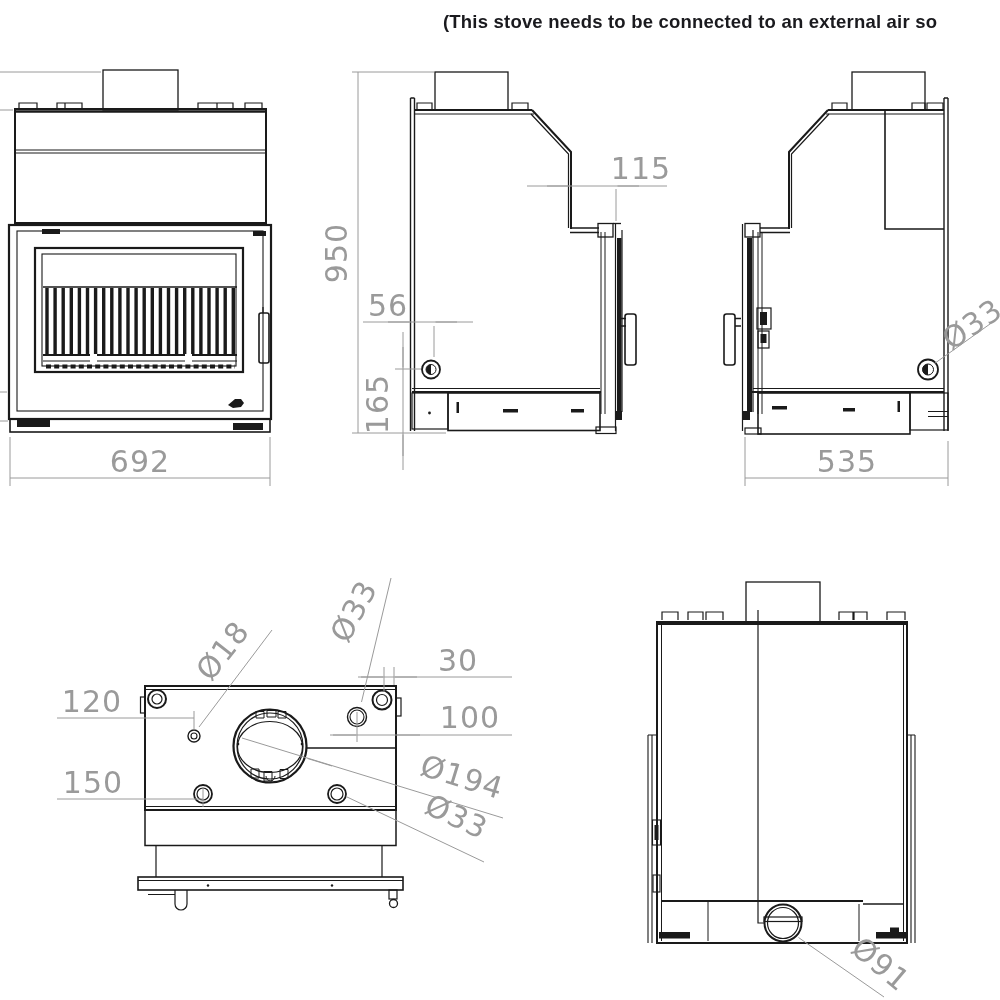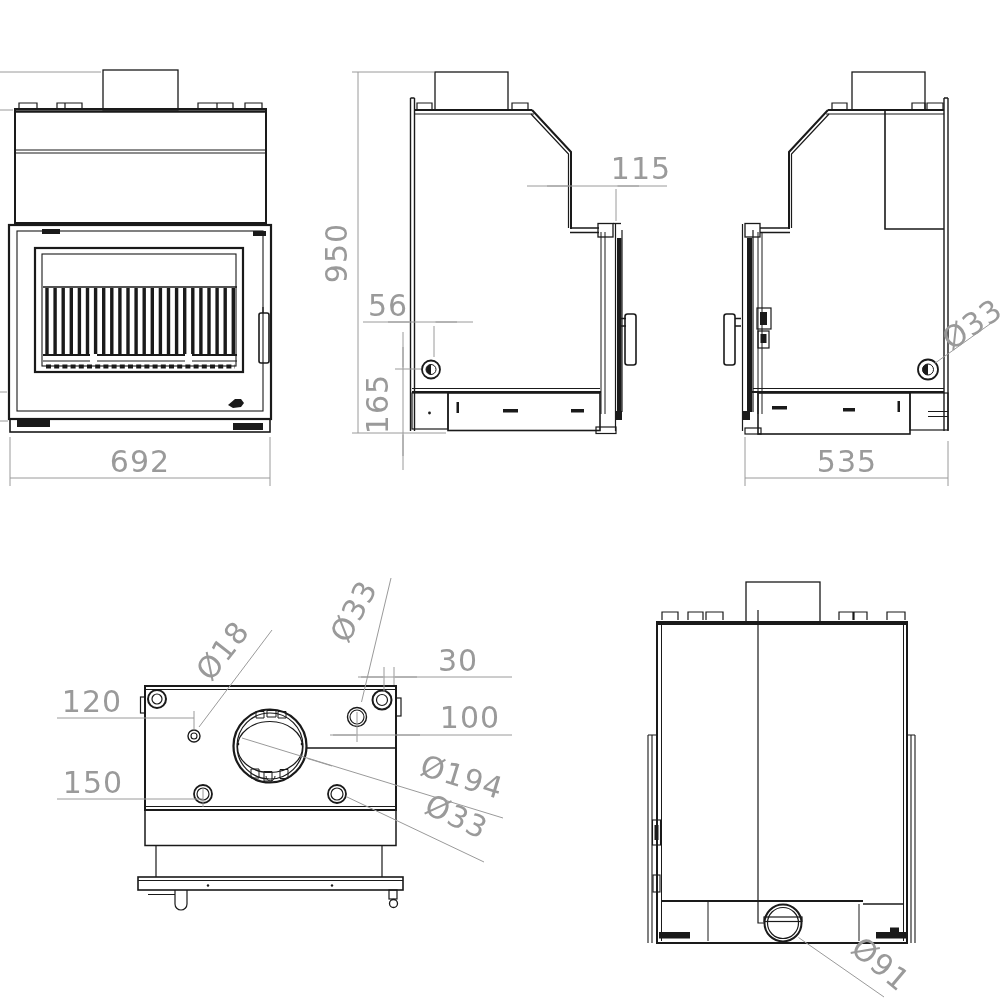--- a/index.html
+++ b/index.html
@@ -320,13 +320,14 @@
         <rect class="blk" x="764" y="917" width="38" height="4.5" stroke-width="1.2"></rect>
       </g>
 
       <g>
         <line class="dim" x1="884" y1="997" x2="798.5" y2="937.5" marker-end="url(#arr)"></line>
         <text class="dimtxt" text-anchor="middle" transform="translate(874 972) rotate(40)">Ø91</text>
       </g>
     </g>
   </svg>
 
+  <div id="title">(This stove needs to be connected to an external air so</div>
 </div>
 
 </body></html>

